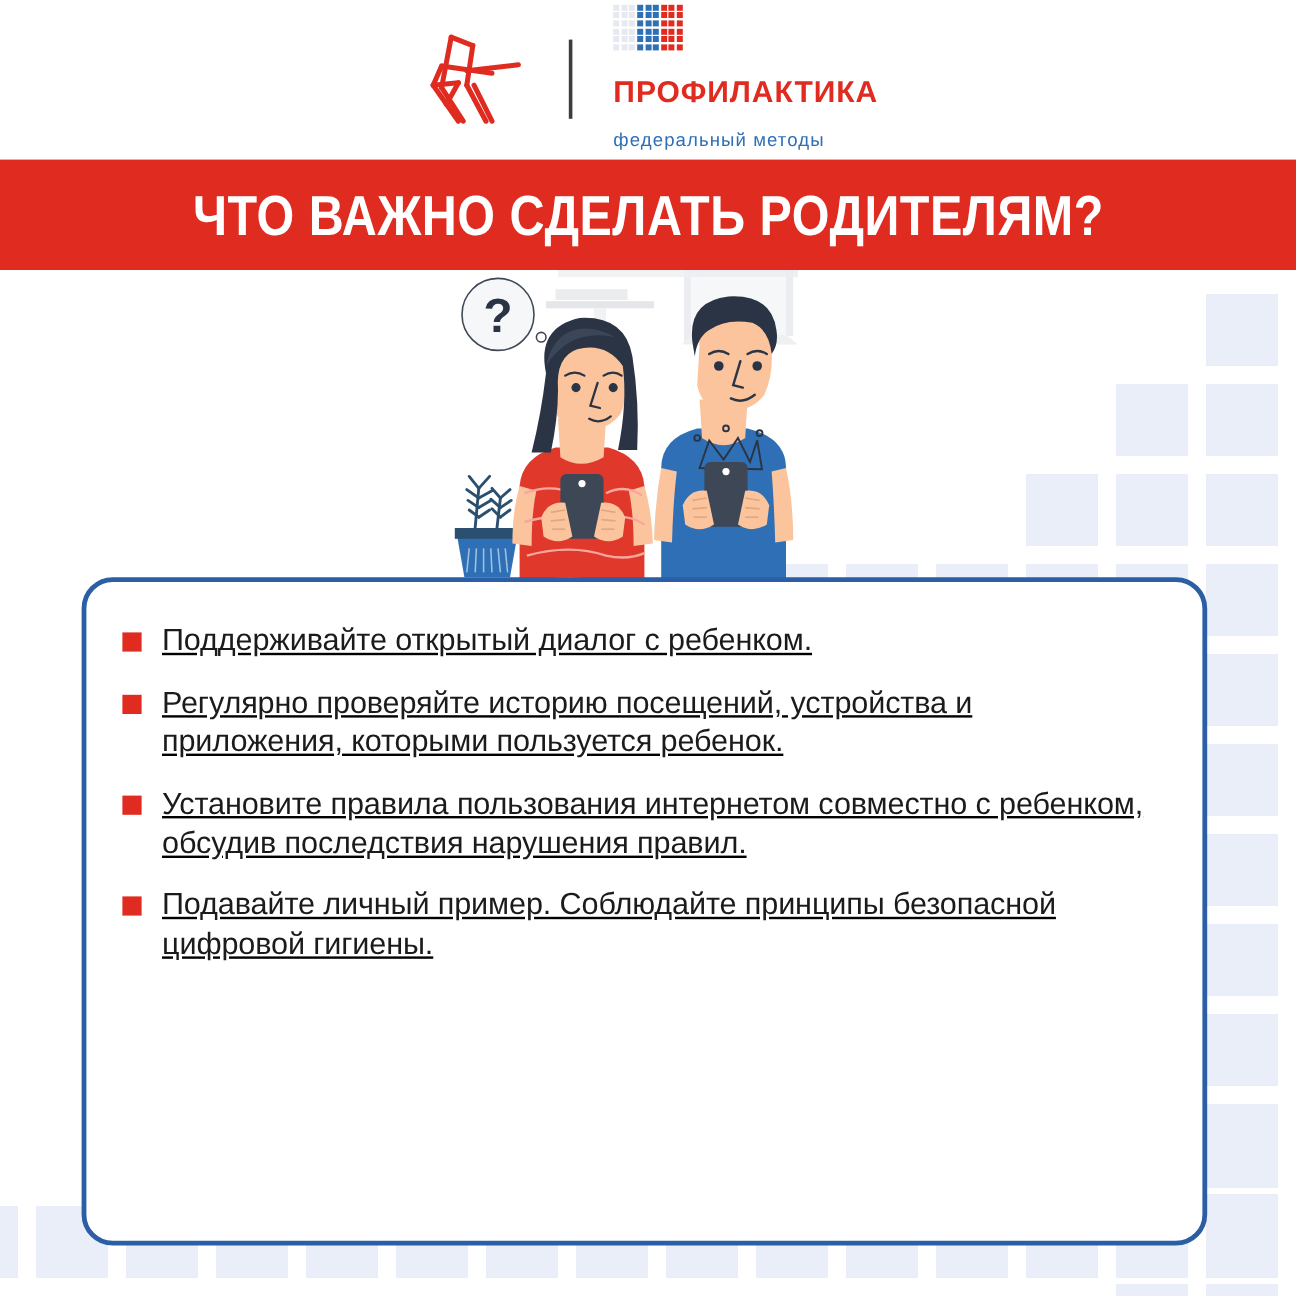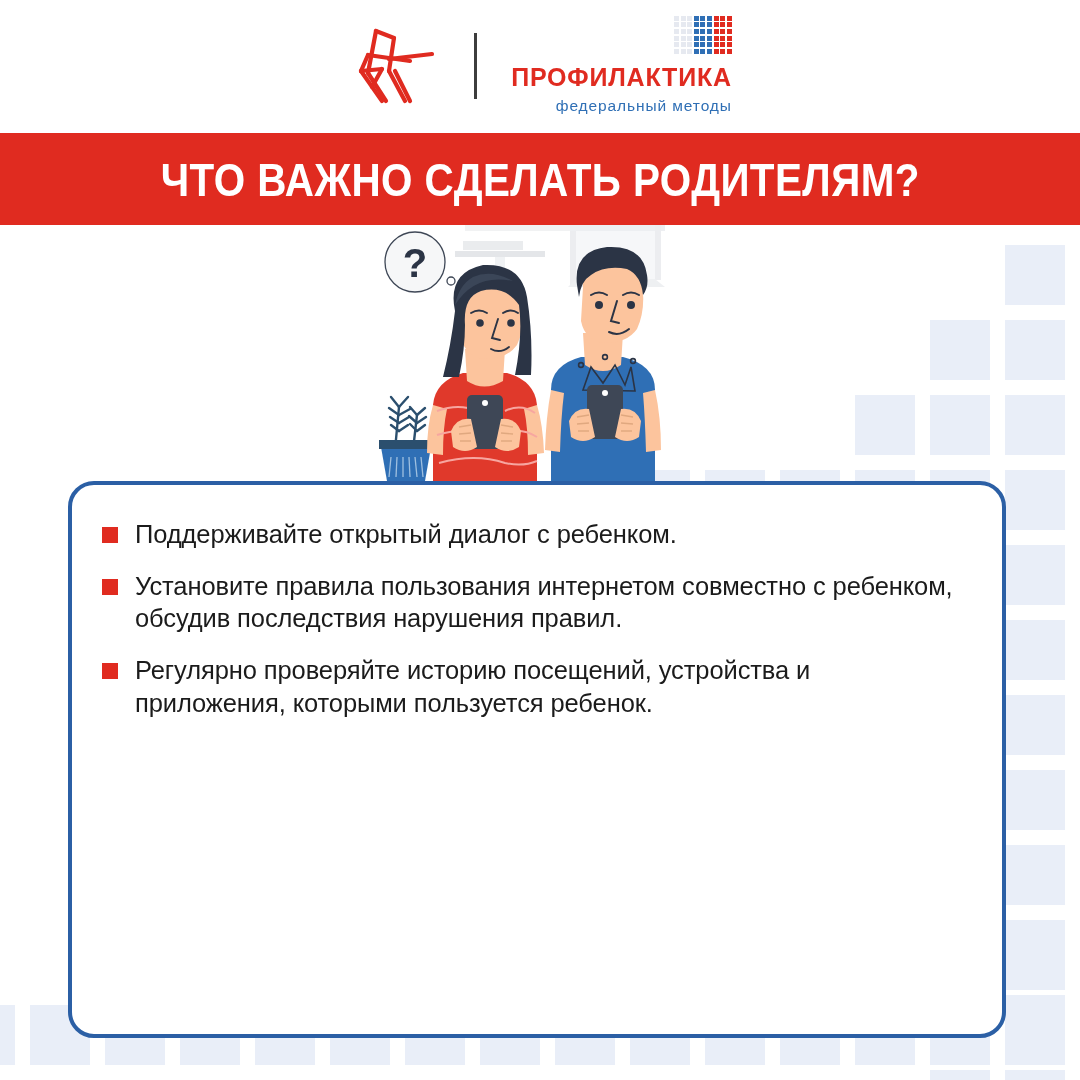--- a/index.html
+++ b/index.html
@@ -37,22 +37,22 @@
     z-index:5;
   }
   #chair-logo { width:92px; height:82px; display:block; }
   #logo-divider {
     width:3px; height:66px;
     background:#3d3d3d;
   }
   #brand-block {
     display:flex;
     flex-direction:column;
-    align-items:flex-end;
-    gap:4px;
+    align-items:flex-start;
+    gap:16px;
   }
   #brand-grid {
     display:grid;
     grid-template-columns:repeat(9, 5px);
     grid-template-rows:repeat(6, 5px);
     gap:1.6px;
     margin-bottom:7px;
   }
   .pix { width:5px; height:5px; }
   #brand-name {
@@ -108,20 +108,21 @@
     border:4px solid #2b5fa5;
     border-radius:26px;
     z-index:4;
     padding:33px 40px 20px 30px;
   }
   #tips-list {
     list-style:none;
     display:flex;
     flex-direction:column;
     gap:19px;
+    text-decoration:underline;
   }
   .tip-item {
     display:flex;
     align-items:flex-start;
     gap:17px;
   }
   .tip-bullet {
     flex:0 0 auto;
     width:16px; height:16px;
     background:#e02b20;
@@ -404,20 +405,24 @@
 </svg>
 
 <section id="content-card">
   <ul id="tips-list">
     <li class="tip-item">
       <span class="tip-bullet"></span>
       <span class="tip-text">Поддерживайте открытый диалог с ребенком.</span>
     </li>
     <li class="tip-item">
       <span class="tip-bullet"></span>
+      <span class="tip-text">Регулярно проверяйте историю посещений, устройства и приложения, которыми пользуется ребенок.</span>
+    </li>
+    <li class="tip-item">
+      <span class="tip-bullet"></span>
       <span class="tip-text">Установите правила пользования интернетом совместно с ребенком, обсудив последствия нарушения правил.</span>
     </li>
     <li class="tip-item">
       <span class="tip-bullet"></span>
-      <span class="tip-text">Регулярно проверяйте историю посещений, устройства и приложения, которыми пользуется ребенок.</span>
+      <span class="tip-text">Подавайте личный пример. Соблюдайте принципы безопасной цифровой гигиены.</span>
     </li>
   </ul>
 </section>
 
 </body></html>

